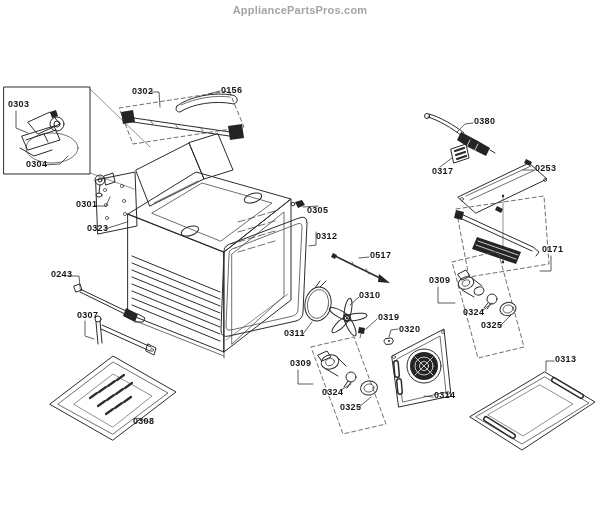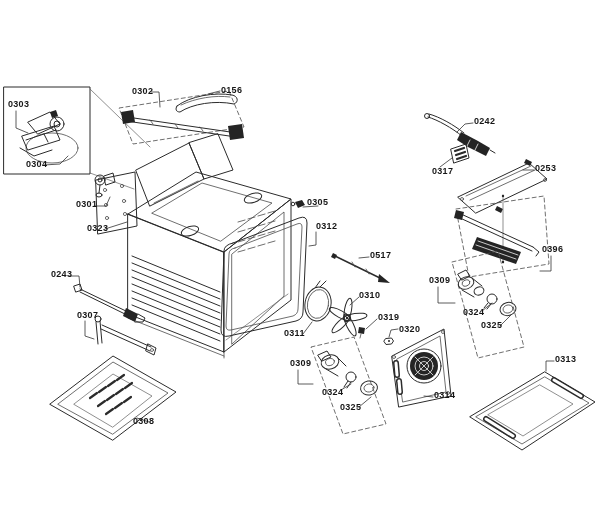--- a/index.html
+++ b/index.html
@@ -19,20 +19,21 @@
   .t6{stroke-width:6;}
   .w3{stroke:#ffffff;stroke-width:3;}
   .w1{stroke:#f2f2f2;stroke-width:.8;}
   .lead{stroke:#333;stroke-width:.8;fill:none;}
 </style>
 </head>
 <body>
 
 <div class="stage">
 
+  <div class="watermark">AppliancePartsPros.com</div>
 
   <svg width="600" height="511" viewBox="0 0 600 511">
 
     <g>
       <rect x="4" y="87" width="86" height="87"></rect>
       <ellipse cx="52" cy="148" rx="26" ry="15" class="mid"></ellipse>
       <polygon points="28,122 50,112 60,124 38,134"></polygon>
       <circle cx="57" cy="124" r="7"></circle>
       <circle cx="57" cy="124" r="3"></circle>
       <polygon points="50,112 56,110 58,116 52,118" class="dark"></polygon>
@@ -281,34 +282,34 @@
       <polyline class="lead" points="433,397 424,396"></polyline>
     </g>
   </svg>
 
   <div class="plabel" style="left:8px;top:100px">0303</div>
   <div class="plabel" style="left:26px;top:160px">0304</div>
   <div class="plabel" style="left:132px;top:87px">0302</div>
   <div class="plabel" style="left:221px;top:86px">0156</div>
   <div class="plabel" style="left:76px;top:200px">0301</div>
   <div class="plabel" style="left:87px;top:224px">0323</div>
-  <div class="plabel" style="left:307px;top:198px">0305</div>
-  <div class="plabel" style="left:316px;top:222px">0312</div>
+  <div class="plabel" style="left:307px;top:206px">0305</div>
+  <div class="plabel" style="left:316px;top:232px">0312</div>
   <div class="plabel" style="left:370px;top:251px">0517</div>
   <div class="plabel" style="left:359px;top:291px">0310</div>
   <div class="plabel" style="left:378px;top:313px">0319</div>
   <div class="plabel" style="left:399px;top:325px">0320</div>
   <div class="plabel" style="left:284px;top:329px">0311</div>
   <div class="plabel" style="left:51px;top:270px">0243</div>
   <div class="plabel" style="left:77px;top:311px">0307</div>
   <div class="plabel" style="left:133px;top:417px">0308</div>
-  <div class="plabel" style="left:474px;top:117px">0242</div>
+  <div class="plabel" style="left:474px;top:117px">0380</div>
   <div class="plabel" style="left:432px;top:167px">0317</div>
   <div class="plabel" style="left:535px;top:164px">0253</div>
-  <div class="plabel" style="left:542px;top:245px">0396</div>
+  <div class="plabel" style="left:542px;top:245px">0171</div>
   <div class="plabel" style="left:429px;top:276px">0309</div>
   <div class="plabel" style="left:463px;top:308px">0324</div>
   <div class="plabel" style="left:481px;top:321px">0325</div>
   <div class="plabel" style="left:555px;top:355px">0313</div>
   <div class="plabel" style="left:290px;top:359px">0309</div>
   <div class="plabel" style="left:322px;top:388px">0324</div>
   <div class="plabel" style="left:340px;top:403px">0325</div>
   <div class="plabel" style="left:434px;top:391px">0314</div>
 
 </div>

